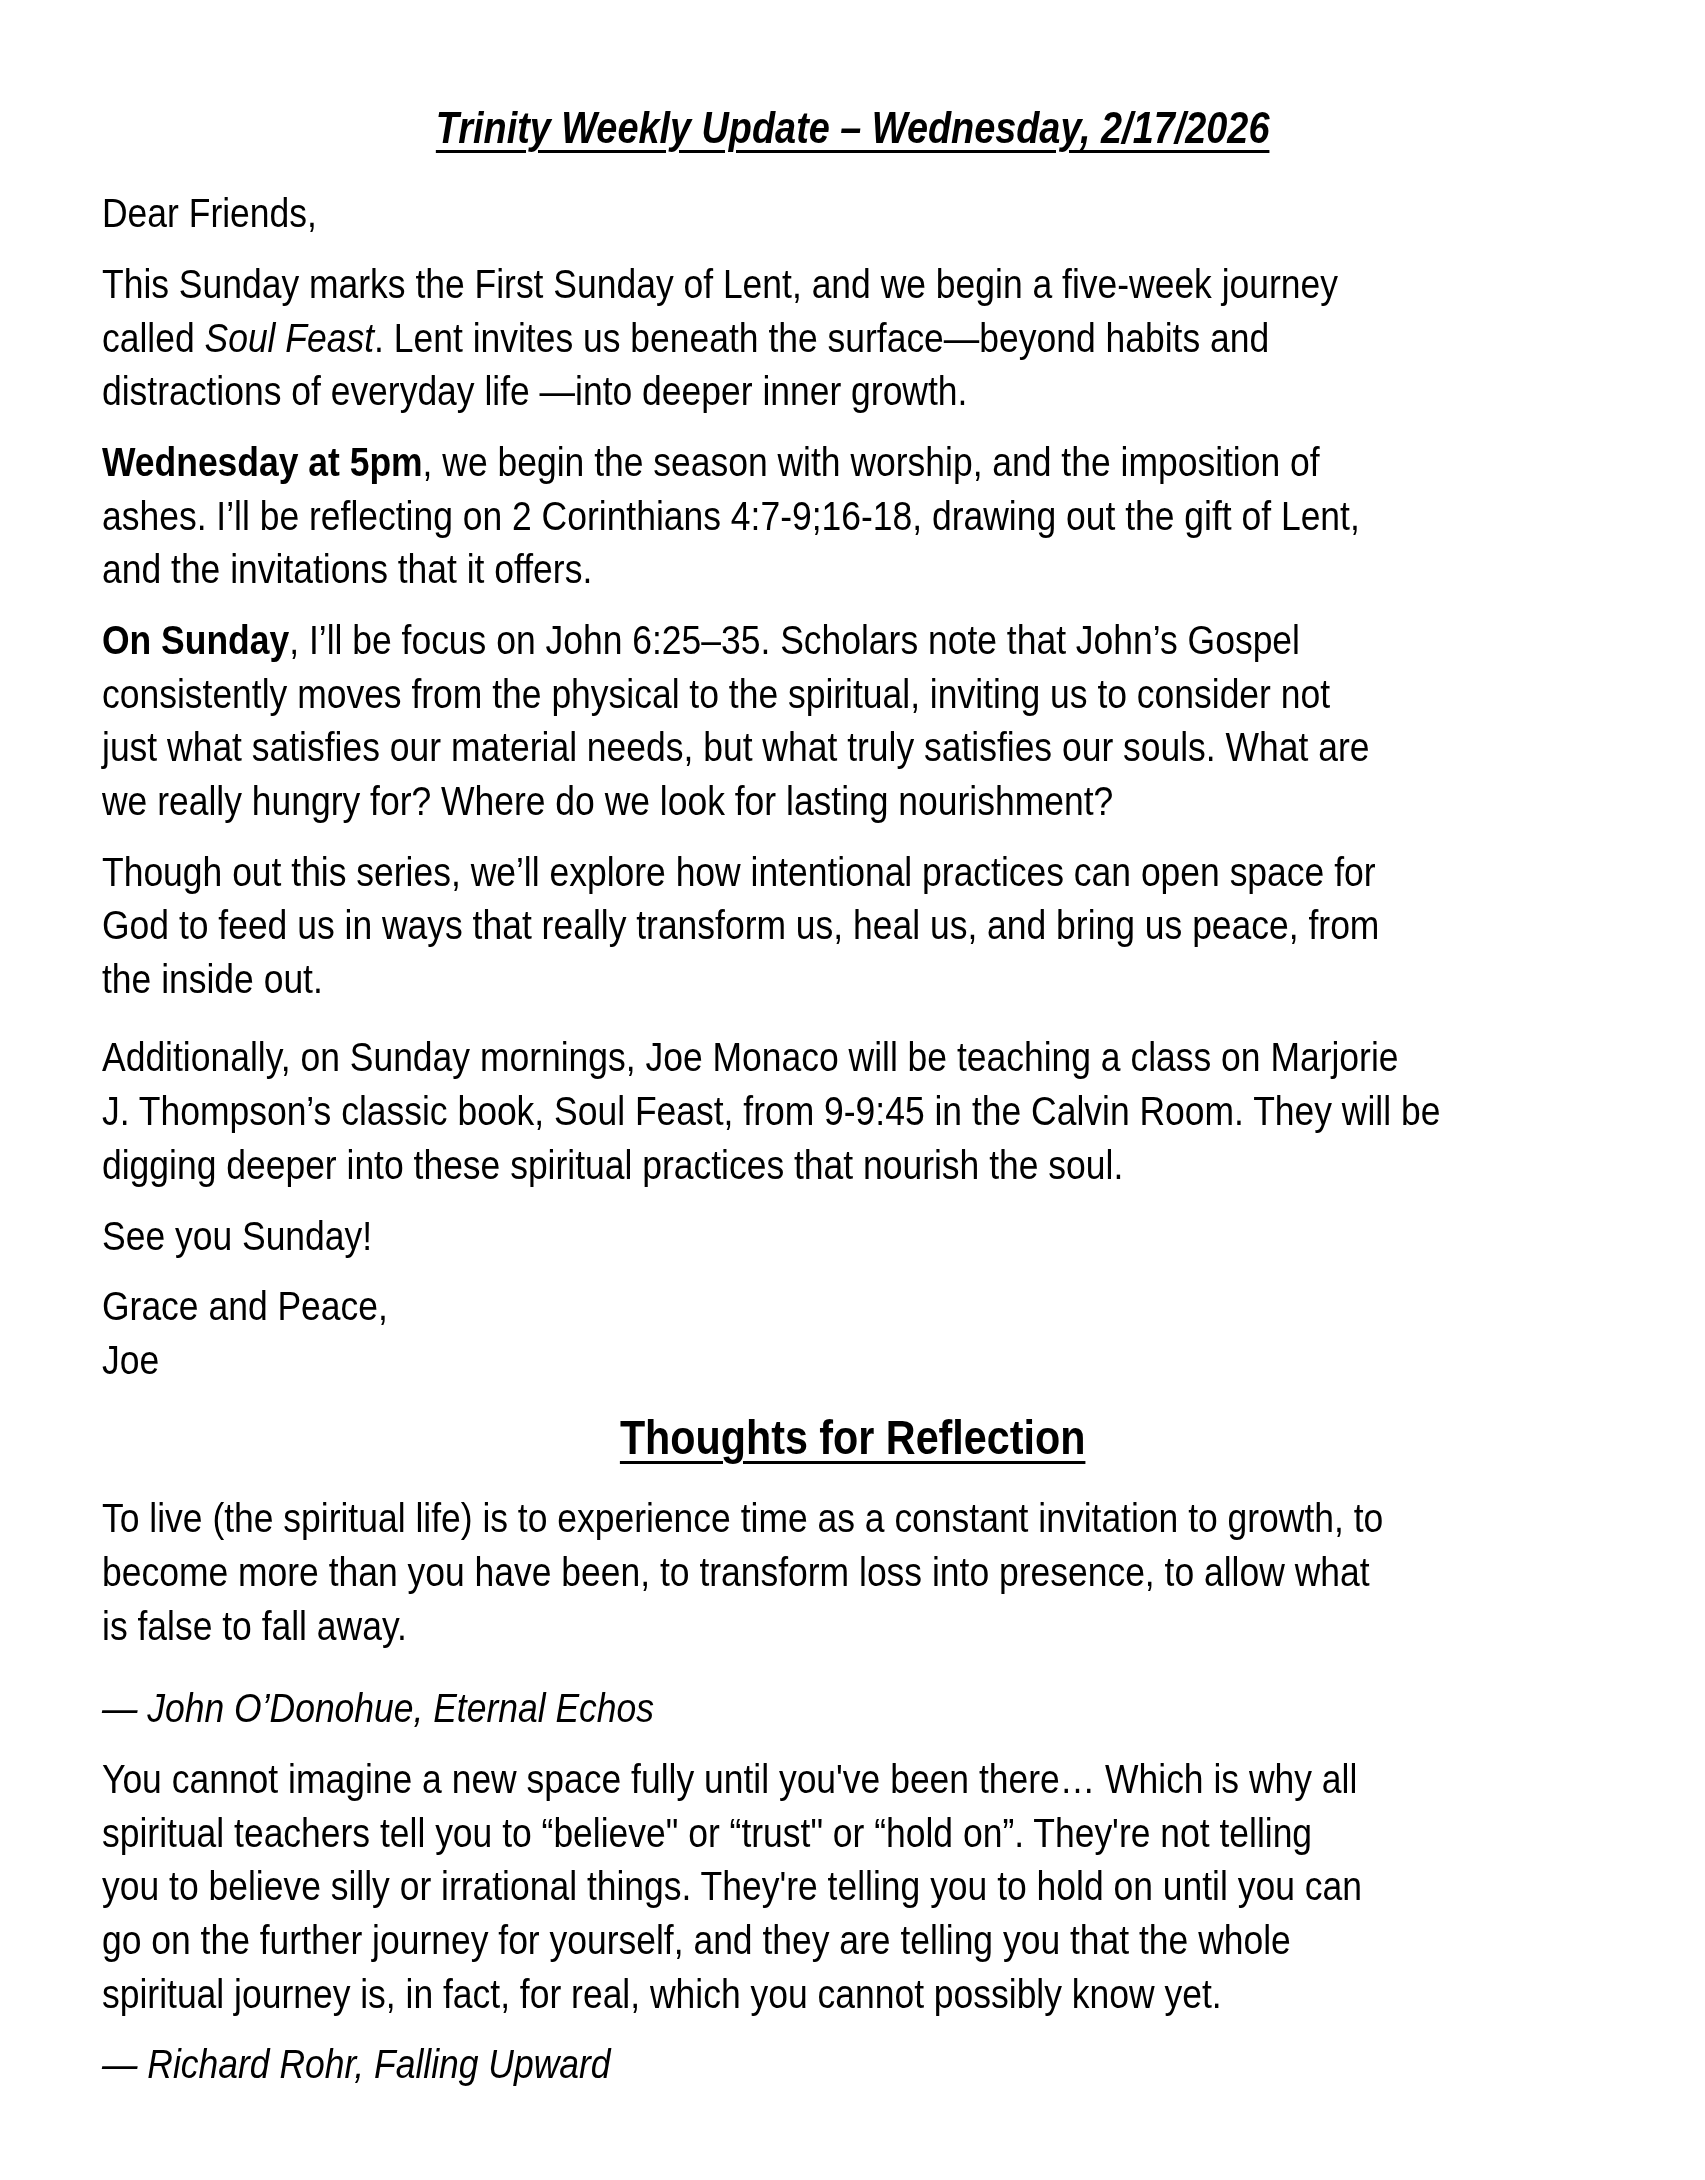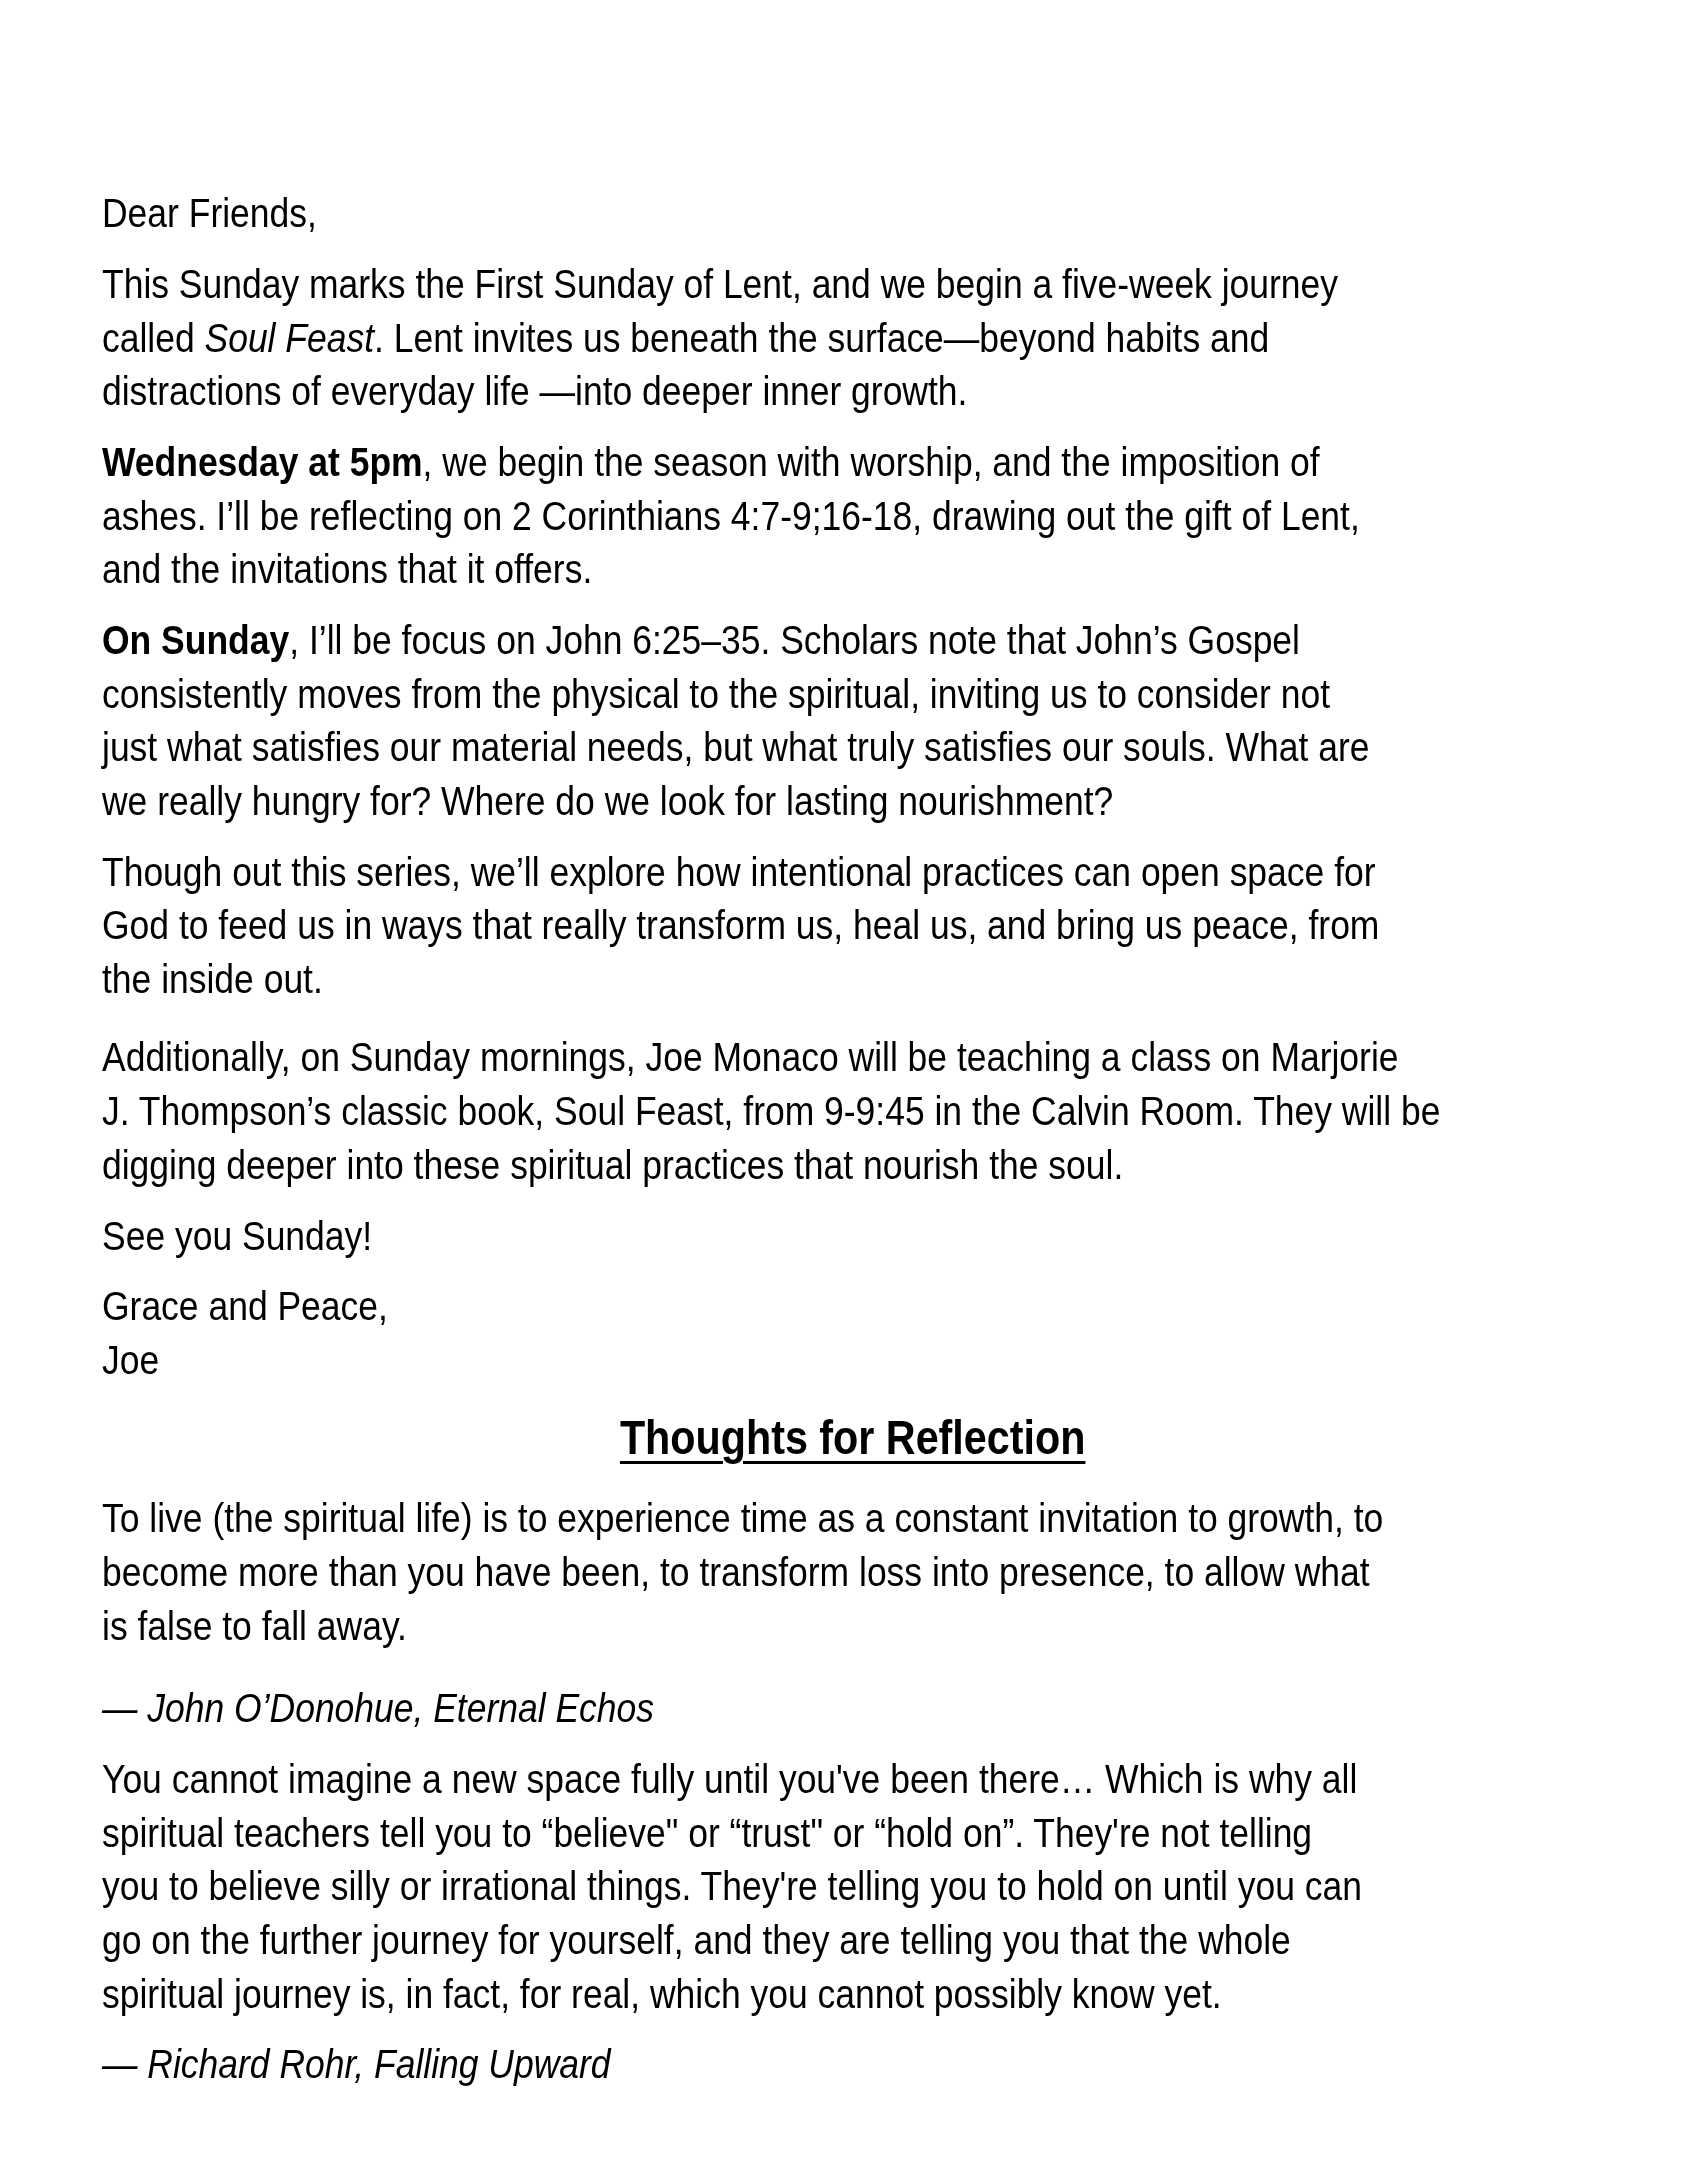--- a/index.html
+++ b/index.html
@@ -15,20 +15,23 @@
   .heading { position: absolute; left: 0; width: 1705px; text-align: center; white-space: nowrap;
              font-size: 48px; line-height: 48px; font-weight: bold; }
   .b { font-weight: bold; }
   .i { font-style: italic; }
 </style>
 </head>
 <body>
 
 <div class="page">
 
+  <div class="title" style="top:106px;">
+    <span>Trinity Weekly Update – Wednesday, 2/17/2026</span>
+  </div>
 
   <div class="ln" style="top:193px;">Dear Friends,</div>
 
   <div class="ln" style="top:264px;">This Sunday marks the First Sunday of Lent, and we begin a five-week journey</div>
   <div class="ln" style="top:318px;"><span>called </span><span class="i">Soul Feast</span><span>. Lent invites us beneath the surface—beyond habits and</span></div>
   <div class="ln" style="top:371px;">distractions of everyday life —into deeper inner growth.</div>
 
   <div class="ln" style="top:442px;"><span class="b">Wednesday at 5pm</span><span>, we begin the season with worship, and the imposition of</span></div>
   <div class="ln" style="top:496px;">ashes. I’ll be reflecting on 2 Corinthians 4:7-9;16-18, drawing out the gift of Lent,</div>
   <div class="ln" style="top:549px;">and the invitations that it offers.</div>

